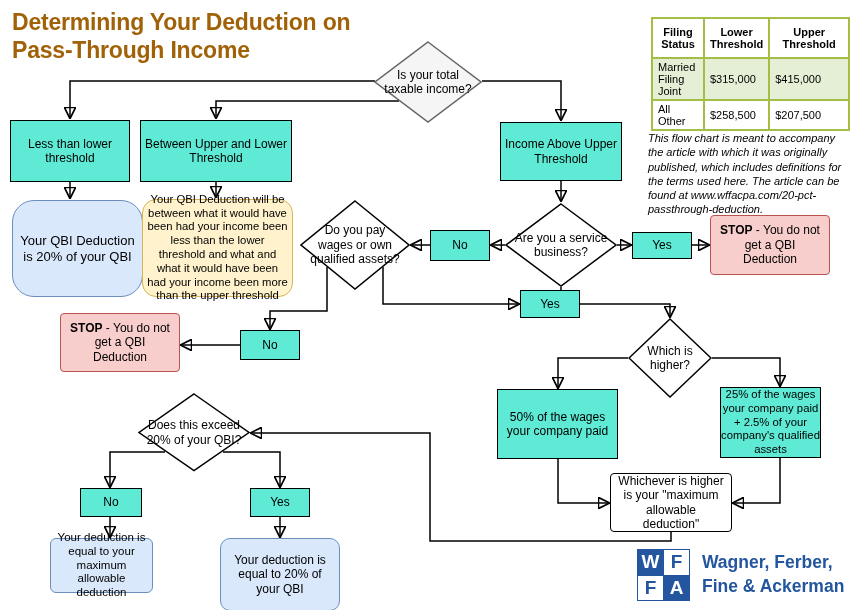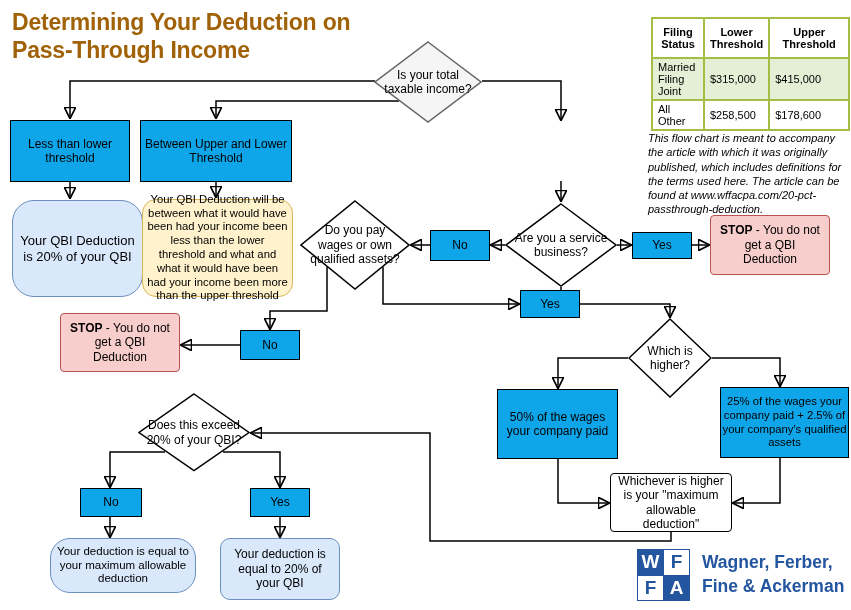--- a/index.html
+++ b/index.html
@@ -4,21 +4,21 @@
 <style>
   * { margin:0; padding:0; box-sizing:border-box; }
   body { background:#fff; font-family:"Liberation Sans", sans-serif; }
   .canvas { position:relative; width:851px; height:610px; background:#ffffff; overflow:hidden; }
   .wires { position:absolute; left:0; top:0; pointer-events:none; }
   .wires path { fill:none; stroke:#000; stroke-width:1.5; }
   .title { position:absolute; left:12px; top:8px; width:400px; font-size:23px; font-weight:bold; color:#a16207;
            line-height:1.22; white-space:pre-line; letter-spacing:-0.2px; }
   .node { position:absolute; display:flex; align-items:center; justify-content:center; text-align:center;
           font-size:12px; line-height:1.2; color:#000; }
-  .rect { background:#0ea5e9; border:1.5px solid #000;text-align:center; }
+  .rect { background:#5eead4; border:1.5px solid #000;text-align:center; }
   .pill { border-radius:4px; padding:3px 6px; }
   .blue { background:#dae8fc; border:1.5px solid #6c8ebf; }
   .yellow { background:#fff2cc; border:1.5px solid #d6b656; }
   .pink { background:#f8cecc; border:1.5px solid #b85450; }
   .whitepill { background:#fff; border:1.5px solid #000; }
   .diamond { background:transparent; }
   .diamond svg { position:absolute; inset:0; }
   .diamond .dlabel { position:absolute; inset:0; display:flex; align-items:center; justify-content:center;
                      text-align:center; padding:0 8px; }
   .dshape { fill:#fff; stroke:#000; stroke-width:1.5; }
@@ -116,38 +116,41 @@
       </svg>
     <span class="dlabel">Does this exceed 20% of your QBI?</span>
   </div>
 
   <div class="node rect" style="left:10px;top:120px;width:120px;height:62px">
     <span>Less than lower threshold</span>
   </div>
   <div class="node rect" style="left:140px;top:120px;width:152px;height:62px">
     <span>Between Upper and Lower Threshold</span>
   </div>
+  <div class="node rect" style="left:500px;top:122px;width:122px;height:59px">
+    <span>Income Above Upper Threshold</span>
+  </div>
 
   <div class="node rect" style="left:430px;top:230px;width:60px;height:31px">
     <span>No</span>
   </div>
   <div class="node rect" style="left:632px;top:232px;width:60px;height:27px">
     <span>Yes</span>
   </div>
   <div class="node rect" style="left:520px;top:290px;width:60px;height:28px">
     <span>Yes</span>
   </div>
   <div class="node rect" style="left:240px;top:330px;width:60px;height:30px">
     <span>No</span>
   </div>
 
   <div class="node rect" style="left:497px;top:389px;width:121px;height:70px">
     <span>50% of the wages your company paid</span>
   </div>
-  <div class="node rect tiny-lh" style="left:720px;top:387px;width:129px;height:71px">
+  <div class="node rect tiny-lh" style="left:720px;top:387px;width:101px;height:71px">
     <span>25% of the wages your company paid + 2.5% of your company's qualified assets</span>
   </div>
 
   <div class="node rect" style="left:80px;top:488px;width:62px;height:29px">
     <span>No</span>
   </div>
   <div class="node rect" style="left:250px;top:488px;width:60px;height:29px">
     <span>Yes</span>
   </div>
 
@@ -162,43 +165,43 @@
     <span><b>STOP</b><span> - You do not get a QBI Deduction</span></span>
   </div>
   <div class="node pill pink" style="left:60px;top:313px;width:120px;height:59px">
     <span><b>STOP</b><span> - You do not get a QBI Deduction</span></span>
   </div>
 
   <div class="node pill whitepill" style="left:610px;top:473px;width:122px;height:59px">
     <span>Whichever is higher is your "maximum allowable deduction"</span>
   </div>
 
-  <div class="node pill blue" style="left:50px;top:538px;width:146px;height:55px;border-radius:20px;font-size:11.5px;padding:1px 2px">
+  <div class="node pill blue" style="left:50px;top:538px;width:103px;height:55px;border-radius:6px;font-size:11.5px;padding:1px 2px">
     <span>Your deduction is equal to your maximum allowable deduction</span>
   </div>
-  <div class="node pill blue" style="left:220px;top:538px;width:120px;height:62px;border-radius:10px">
+  <div class="node pill blue" style="left:220px;top:538px;width:120px;height:73px;border-radius:10px">
     <span>Your deduction is equal to 20% of your QBI</span>
   </div>
 
   <table class="threshold-table">
     <tbody>
         <tr>
       <th style="width:52px">Filing Status</th>
       <th style="width:65px">Lower Threshold</th>
       <th style="width:80px">Upper Threshold</th>
     </tr>
     <tr class="greenrow">
       <td>Married Filing Joint</td>
       <td>$315,000</td>
       <td>$415,000</td>
     </tr>
     <tr class="whiterow">
       <td>All Other</td>
       <td>$258,500</td>
-      <td>$178,600</td>
+      <td>$207,500</td>
     </tr>
   </tbody>
     </table>
 
   <div class="note">This flow chart is meant to accompany the article with which it was originally published, which includes definitions for the terms used here. The article can be found at www.wffacpa.com/20-pct-passthrough-deduction.</div>
 
   <div class="logo">
     <div class="cell on">W</div>
     <div class="cell off">F</div>
     <div class="cell off">F</div>

